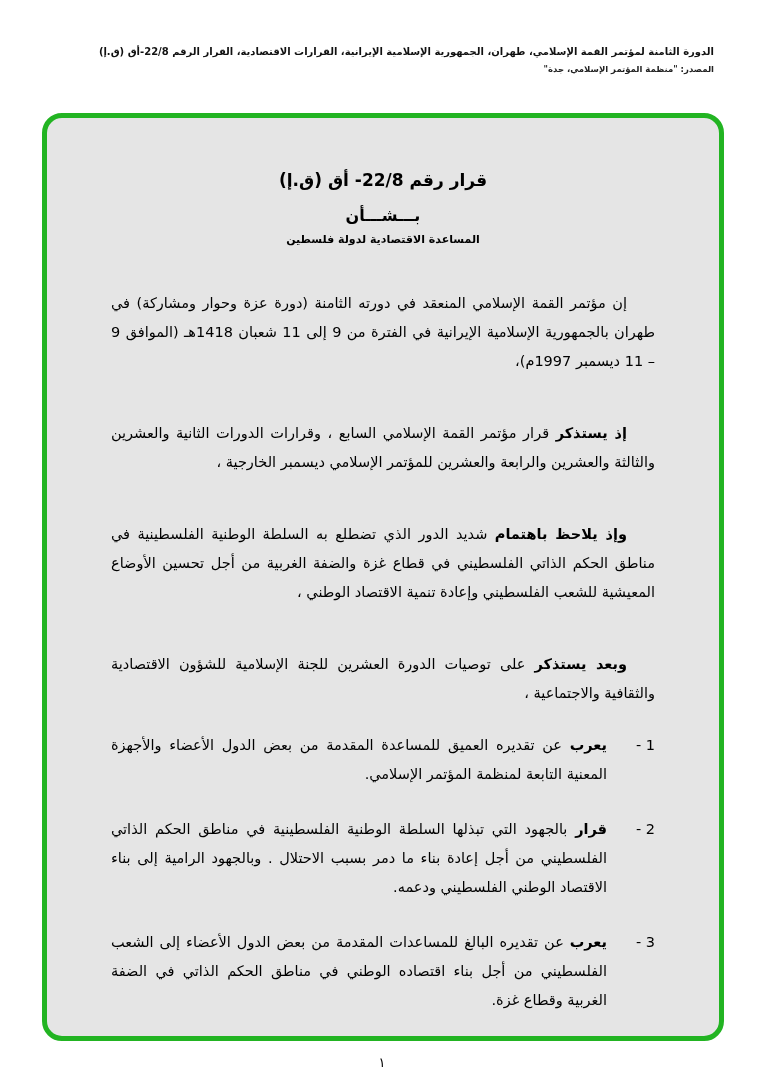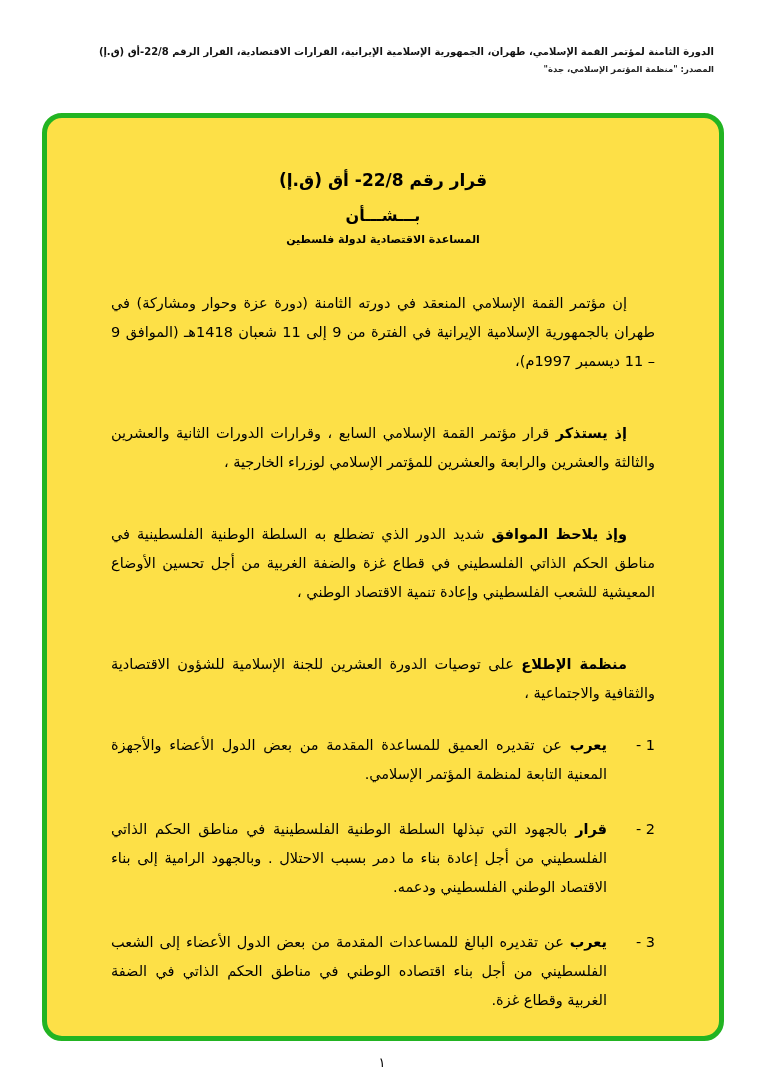--- a/index.html
+++ b/index.html
@@ -21,21 +21,21 @@
   .header-line2 { font-size: 8.5px; font-weight: bold; color: #222; margin-top: 7px; }
 
   
   .green-frame {
     position: absolute;
     top: 113px; left: 42px;
     width: 682px; height: 928px;
     border: 5px solid #22b422;
     border-radius: 20px;
     padding: 52px 64px 0 64px;
-    background: #fde047;
+    background: #e5e5e5;
   }
 
   
   .title-block { text-align: center; margin-bottom: 34px; }
   .title-line { font-weight: bold; color: #000; }
   .title-line1 { font-size: 17px; margin-bottom: 16px; }
   .title-line2 { font-size: 16px; margin-bottom: 8px; letter-spacing: 1px; }
   .title-line3 { font-size: 11px; }
 
   
@@ -84,25 +84,25 @@
     <div class="title-block">
       <div class="title-line title-line1">قرار رقم 22/8- أق (ق.إ)</div>
       <div class="title-line title-line2">بـــشـــأن</div>
       <div class="title-line title-line3">المساعدة الاقتصادية لدولة فلسطين</div>
     </div>
 
     <div class="body-text">
 
       <p class="para"><span class="lead"></span><span>إن مؤتمر القمة الإسلامي المنعقد في دورته الثامنة (دورة عزة وحوار ومشاركة) في طهران بالجمهورية الإسلامية الإيرانية في الفترة من 9 إلى 11 شعبان 1418هـ (الموافق 9 – 11 ديسمبر 1997م)،</span></p>
 
-      <p class="para"><span class="lead">إذ يستذكر</span><span> قرار مؤتمر القمة الإسلامي السابع ، وقرارات الدورات الثانية والعشرين والثالثة والعشرين والرابعة والعشرين للمؤتمر الإسلامي لوزراء الخارجية ،</span></p>
+      <p class="para"><span class="lead">إذ يستذكر</span><span> قرار مؤتمر القمة الإسلامي السابع ، وقرارات الدورات الثانية والعشرين والثالثة والعشرين والرابعة والعشرين للمؤتمر الإسلامي ديسمبر الخارجية ،</span></p>
 
-      <p class="para"><span class="lead">وإذ يلاحظ الموافق</span><span> شديد الدور الذي تضطلع به السلطة الوطنية الفلسطينية في مناطق الحكم الذاتي الفلسطيني في قطاع غزة والضفة الغربية من أجل تحسين الأوضاع المعيشية للشعب الفلسطيني وإعادة تنمية الاقتصاد الوطني ،</span></p>
+      <p class="para"><span class="lead">وإذ يلاحظ باهتمام</span><span> شديد الدور الذي تضطلع به السلطة الوطنية الفلسطينية في مناطق الحكم الذاتي الفلسطيني في قطاع غزة والضفة الغربية من أجل تحسين الأوضاع المعيشية للشعب الفلسطيني وإعادة تنمية الاقتصاد الوطني ،</span></p>
 
-      <p class="para"><span class="lead">منظمة الإطلاع</span><span> على توصيات الدورة العشرين للجنة الإسلامية للشؤون الاقتصادية والثقافية والاجتماعية ،</span></p>
+      <p class="para"><span class="lead">وبعد يستذكر</span><span> على توصيات الدورة العشرين للجنة الإسلامية للشؤون الاقتصادية والثقافية والاجتماعية ،</span></p>
 
       <div class="items">
 
         <div class="item">
           <div class="item-marker">- 1</div>
           <div class="item-text"><span class="lead">يعرب</span><span> عن تقديره العميق للمساعدة المقدمة من بعض الدول الأعضاء والأجهزة المعنية التابعة لمنظمة المؤتمر الإسلامي.</span></div>
         </div>
 
         <div class="item">
           <div class="item-marker">- 2</div>

